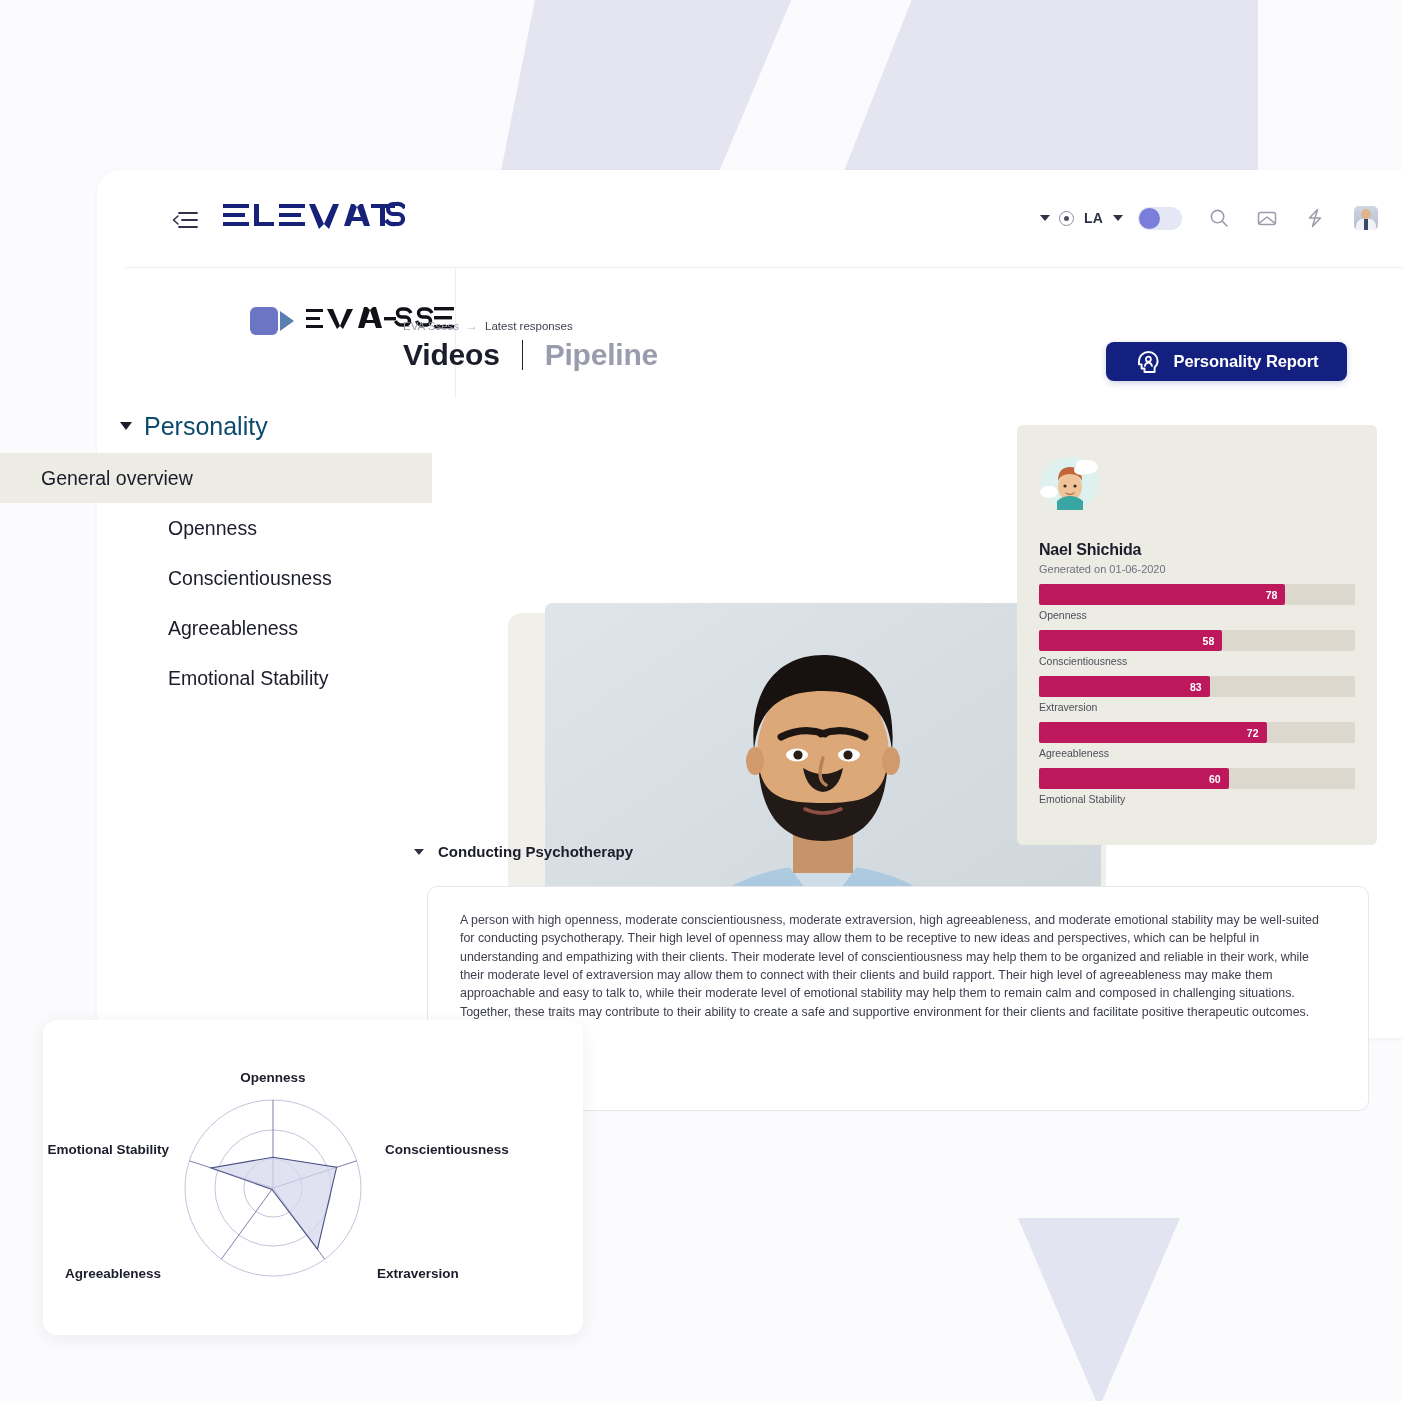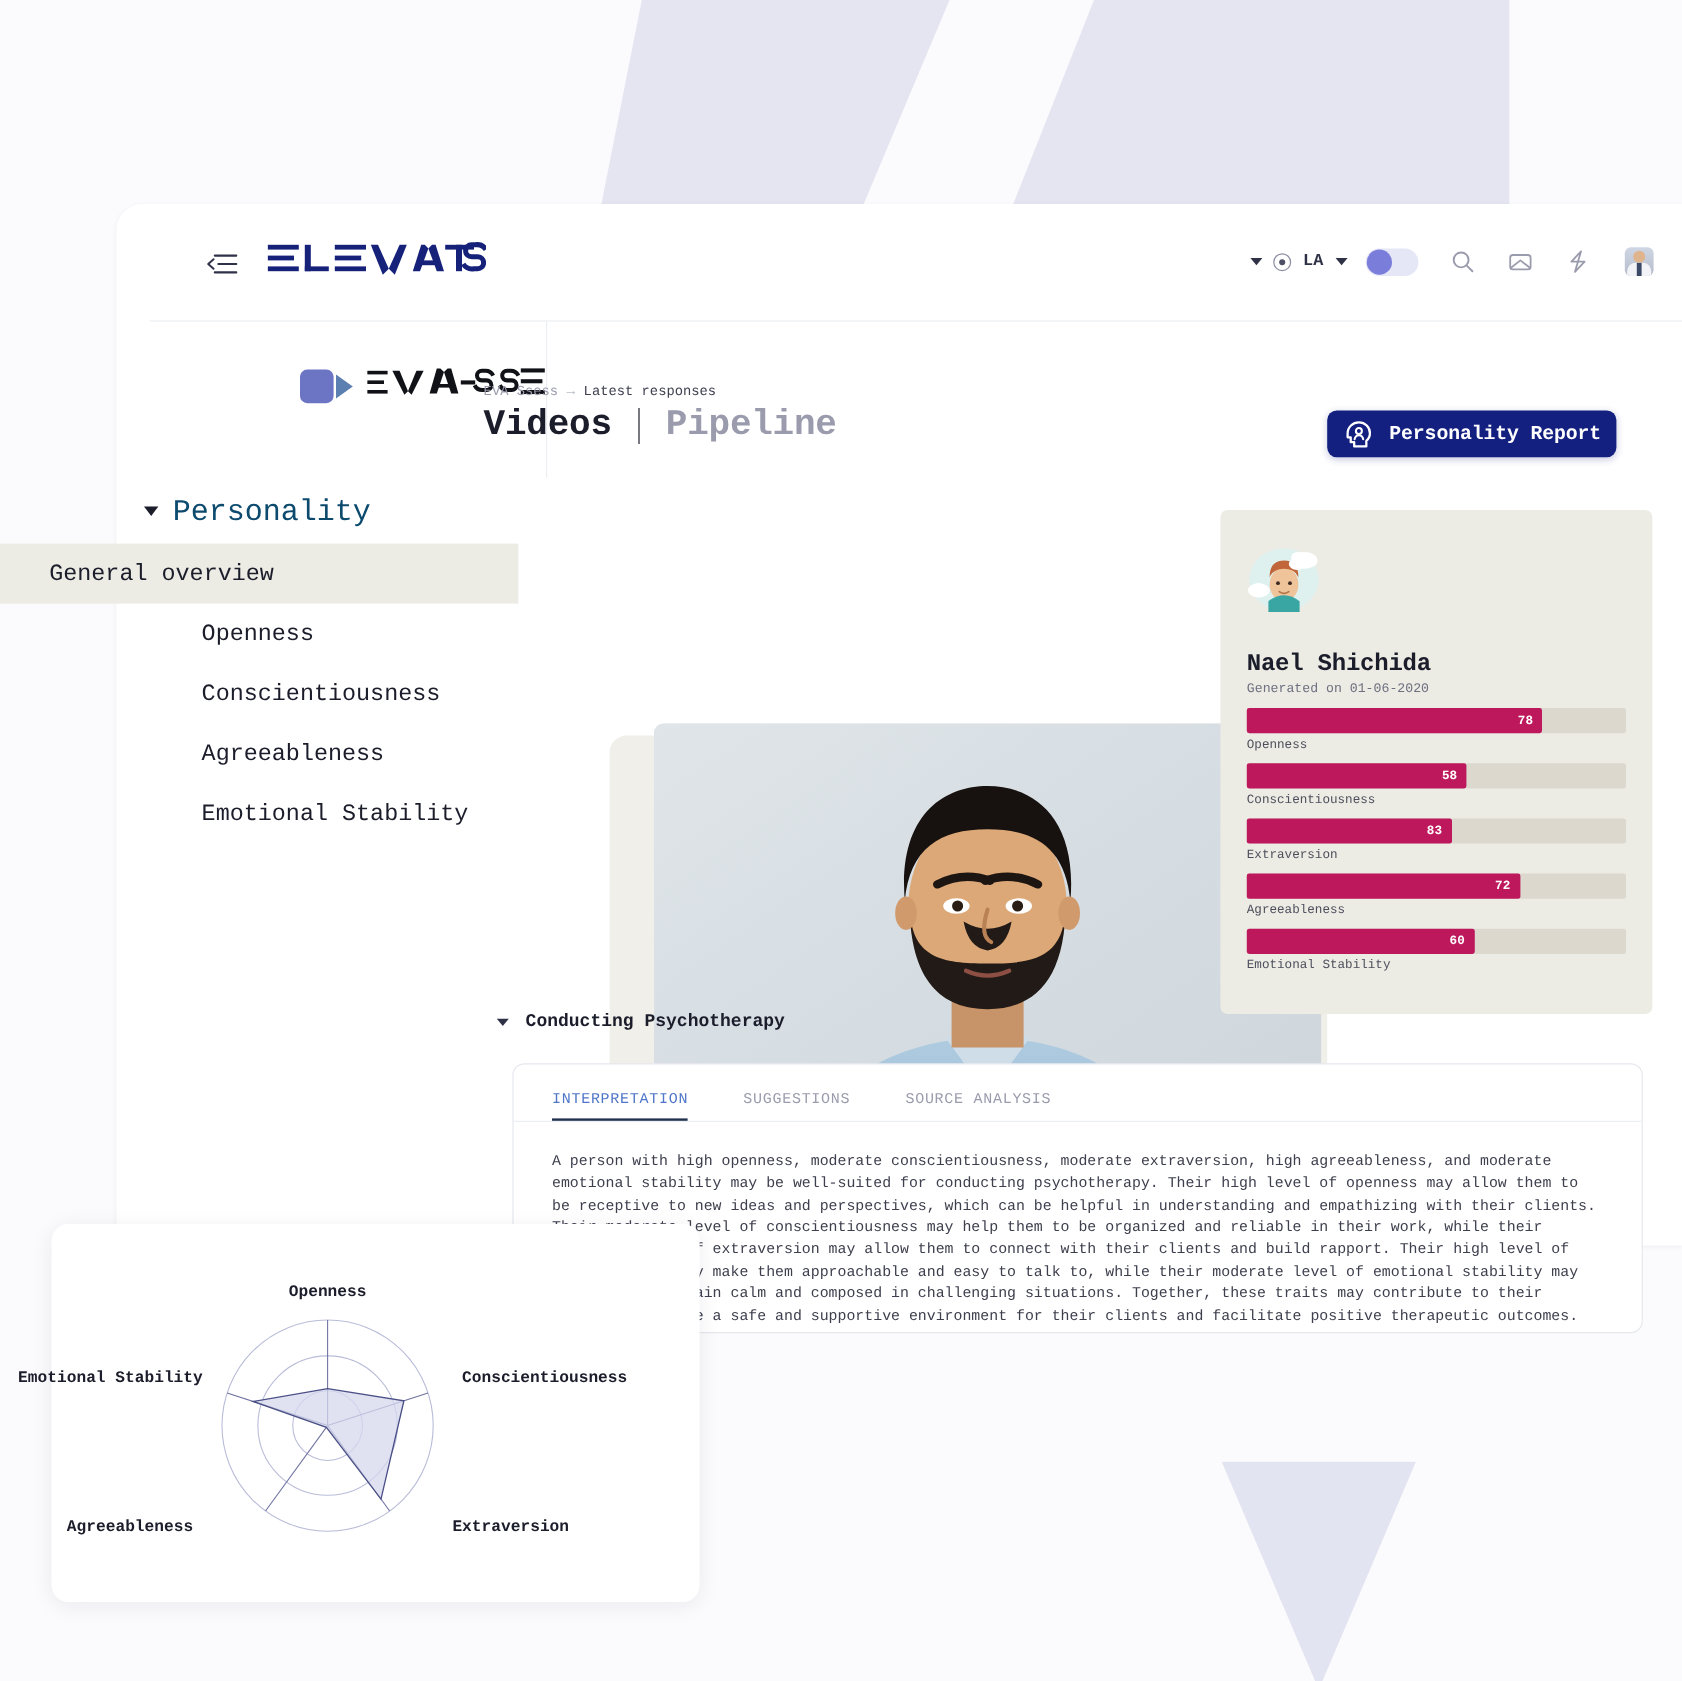--- a/index.html
+++ b/index.html
@@ -2,21 +2,21 @@
 <html><head>
 <meta charset="utf-8">
 <style>
   * { box-sizing: border-box; margin: 0; padding: 0; }
   html, body {
     width: 1402px; height: 1401px;
     overflow: hidden;
     font-family: "Liberation Sans", sans-serif;
     background: #fbfbfd;
   }
-  #stage { position: relative; width: 1402px; height: 1401px; background: #fbfbfd; font-family: Liberation Mono, monospace; }
+  #stage { position: relative; width: 1402px; height: 1401px; background: #fbfbfd; }
 
   
   .bg-layer { position:absolute; inset:0; overflow:hidden; }
   .bg-v { position:absolute; top:-6px; left:498px; width:760px; height:192px; }
   .bg-tri { position:absolute; left:1018px; top:1218px; width:162px; height:190px; }
 
   
   .app-card {
     position: absolute; left: 97px; top: 170px;
     width: 1305px; height: 868px;
@@ -91,21 +91,21 @@
     position:absolute; left:37px; top:-10px; width:556px; height:381px;
     border-radius:8px; overflow:hidden; background:#d7dde2;
   }
 
   
   .report-card {
     position:absolute; left:1017px; top:425px; width:360px; height:420px;
     background:#ecebe4; border-radius:6px; padding:28px 22px 0 22px;
   }
   .rc-illus { width:62px; height:58px; }
-  .rc-name { font-size:20px; font-weight:700; color:#1b1d2b; margin-top:26px; letter-spacing:-.2px;}
+  .rc-name { font-size:16px; font-weight:700; color:#1b1d2b; margin-top:26px; letter-spacing:-.2px;}
   .rc-date { font-size:11px; color:#6e7080; margin-top:4px; }
   .bar-group { margin-top:9px; }
   .bar-track { width:100%; height:21px; background:#dcd8cd; border-radius:2px; position:relative; }
   .bar-fill { height:21px; background:#be185d; border-radius:2px; display:flex; align-items:center; justify-content:flex-end; padding-right:8px;}
   .bar-val { color:#fff; font-size:10.5px; font-weight:700; }
   .bar-label { font-size:10.5px; color:#4d4f5c; margin-top:4px; margin-bottom:8px; }
 
   
   .sec-head { position:absolute; left:414px; top:843px; display:flex; align-items:center; gap:14px; }
   .sec-caret { width:0;height:0;border-left:5px solid transparent;border-right:5px solid transparent;border-top:6px solid #2f3146; }
@@ -347,25 +347,20 @@
           </div>
         </div>
     </div>
 
     <div class="sec-head" style="left:317px; top:673px;">
       <span class="sec-caret"></span>
       <span class="sec-title">Conducting Psychotherapy</span>
     </div>
 
     <div class="tabs-card" style="left:330px; top:716px;">
-      <div class="tabs-row" id="tabs">
-          <div class="tab active">INTERPRETATION</div>
-          <div class="tab">SUGGESTIONS</div>
-          <div class="tab">SOURCE ANALYSIS</div>
-        </div>
       <div class="tab-body">A person with high openness, moderate conscientiousness, moderate extraversion, high agreeableness, and moderate emotional stability may be well-suited for conducting psychotherapy. Their high level of openness may allow them to be receptive to new ideas and perspectives, which can be helpful in understanding and empathizing with their clients. Their moderate level of conscientiousness may help them to be organized and reliable in their work, while their moderate level of extraversion may allow them to connect with their clients and build rapport. Their high level of agreeableness may make them approachable and easy to talk to, while their moderate level of emotional stability may help them to remain calm and composed in challenging situations. Together, these traits may contribute to their ability to create a safe and supportive environment for their clients and facilitate positive therapeutic outcomes.</div>
     </div>
 
   </div>
 
   <div class="nav">
     <div class="nav-head">
       <span class="nav-caret"></span>
       <span class="nav-title">Personality</span>
     </div>

